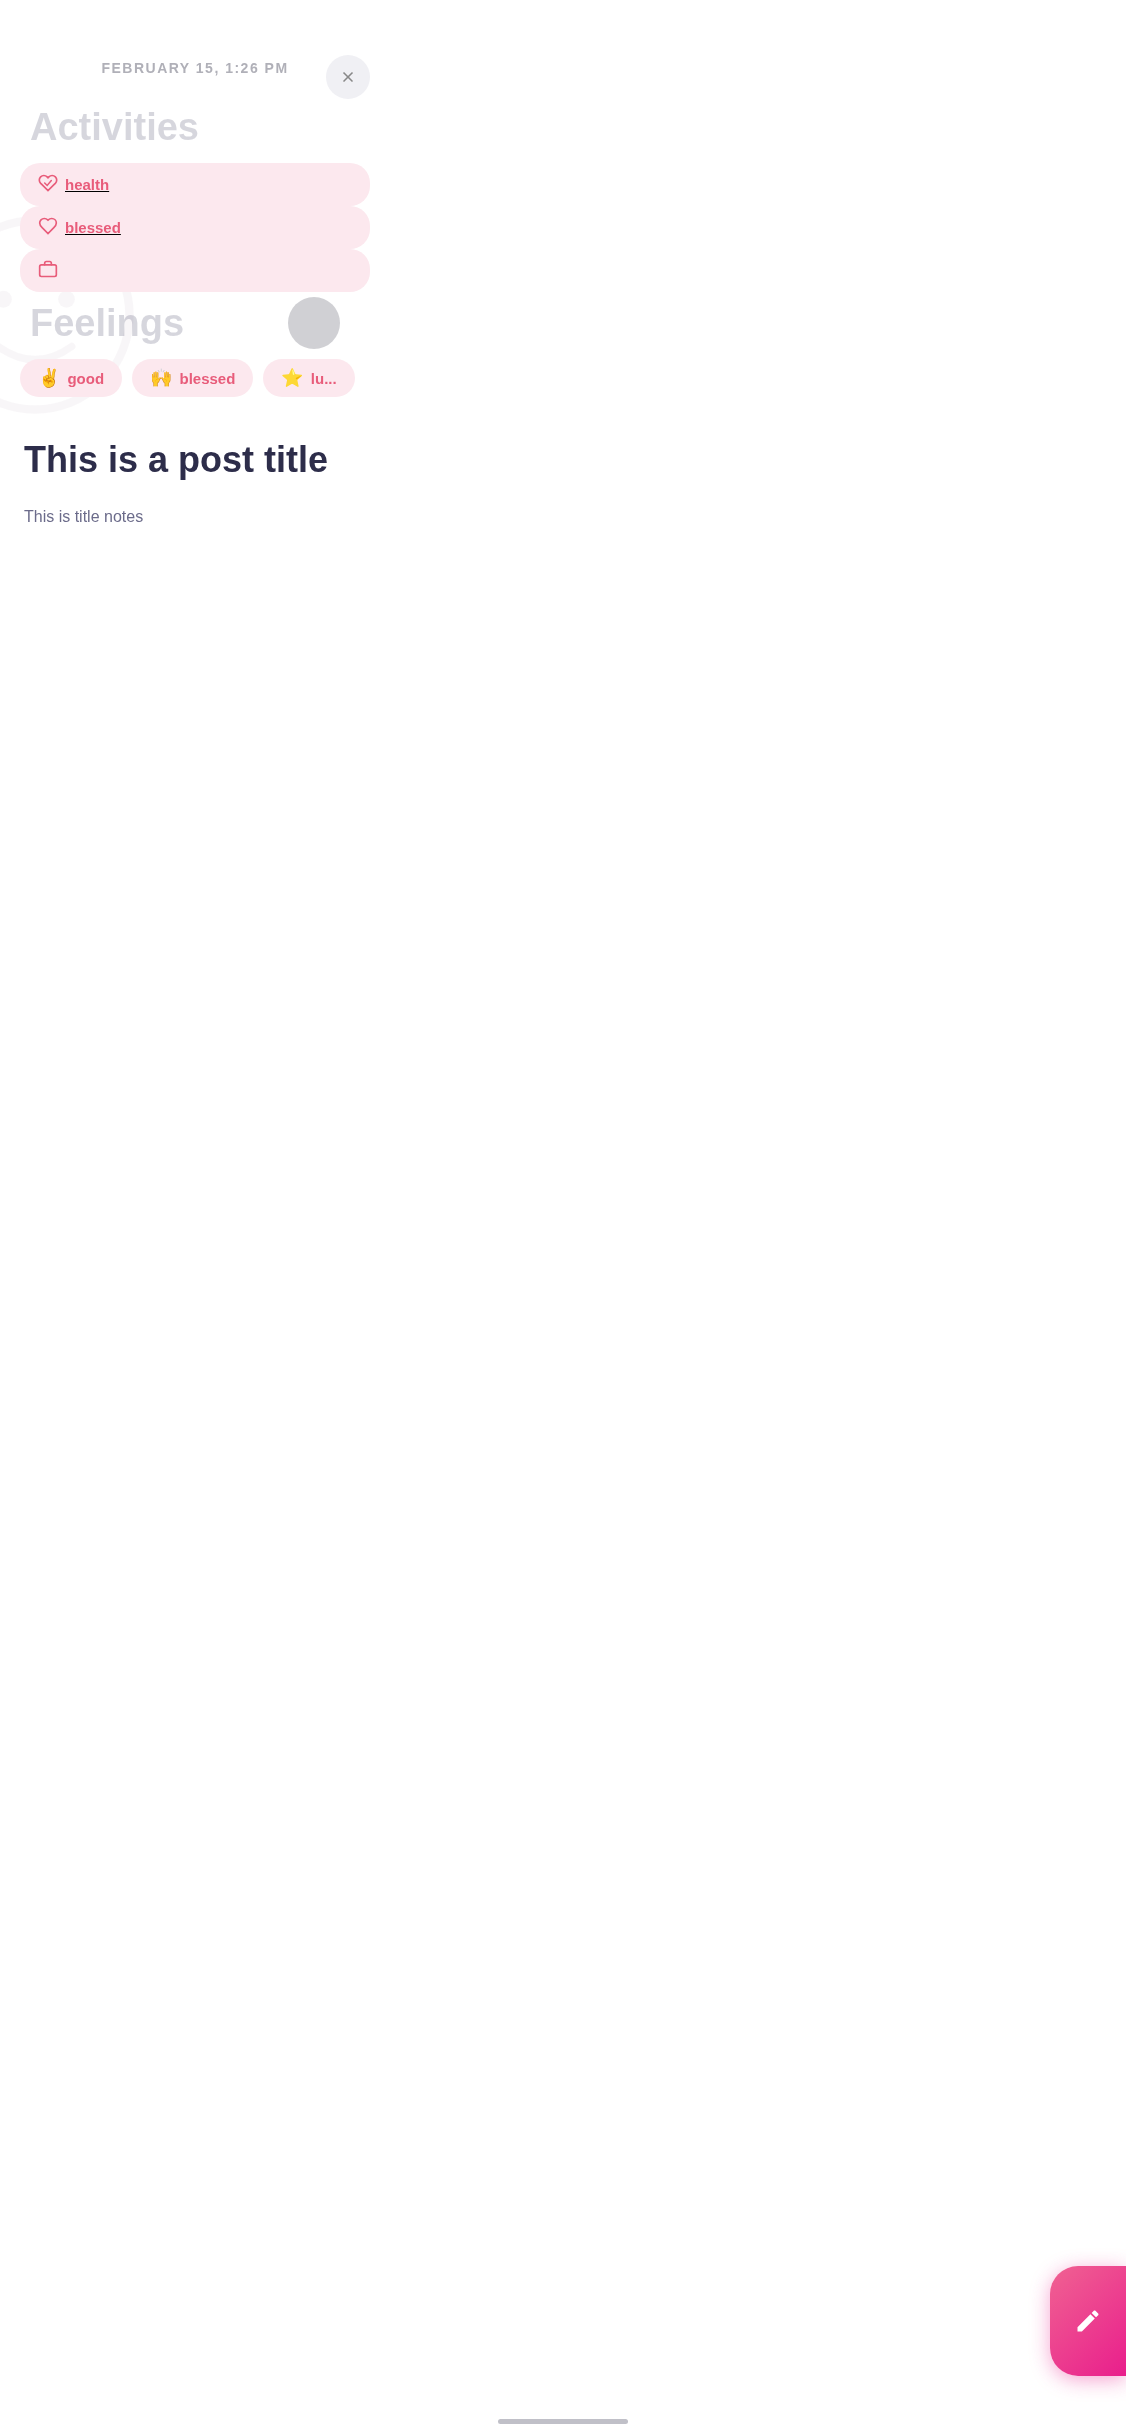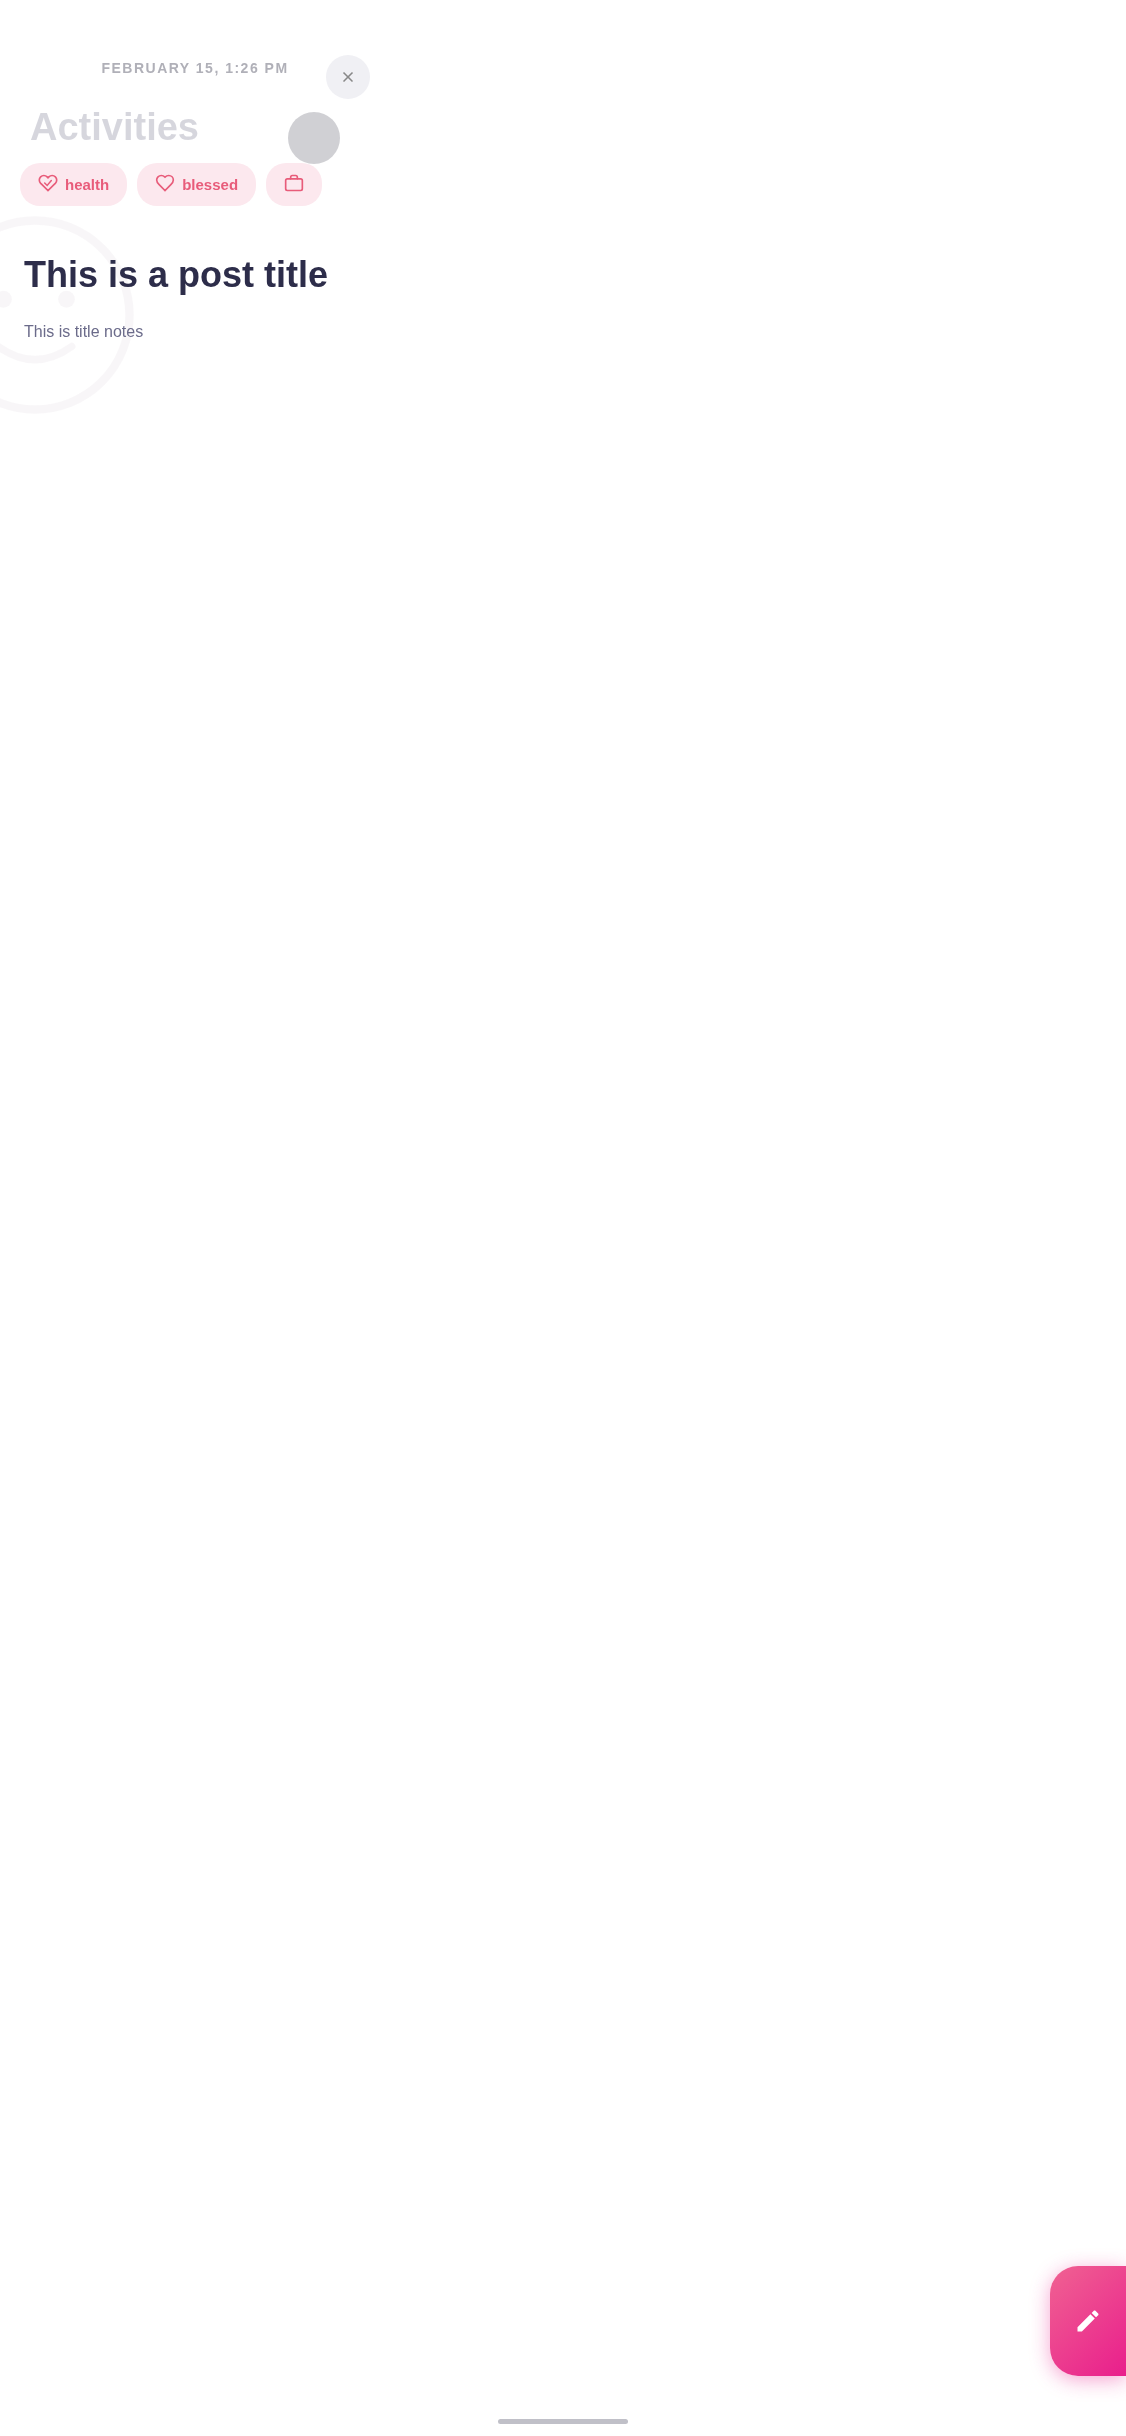--- a/index.html
+++ b/index.html
@@ -72,24 +72,24 @@
       font-size: 38px;
       font-weight: 700;
       color: #3a3a5c;
       opacity: 0.2;
       margin-bottom: 14px;
       padding-left: 10px;
     }
 
     .tags-row {
       display: flex;
-      flex-direction: row;
-      gap: 10px;
+      flex-direction: column;
       overflow: visible;
       margin-bottom: 6px;
+      text-decoration: underline;
     }
 
     .tag-chip {
       display: flex;
       align-items: center;
       gap: 7px;
       background: #fce8ee;
       border-radius: 20px;
       padding: 10px 18px;
       white-space: nowrap;
@@ -253,20 +253,42 @@
           <span class="tag-icon">
             <svg width="20" height="20" viewBox="0 0 24 24" fill="none" stroke="#e85c7a" stroke-width="2" stroke-linecap="round">
               <rect x="2" y="7" width="20" height="14" rx="2" ry="2"></rect>
               <path d="M16 7V5a2 2 0 0 0-2-2h-4a2 2 0 0 0-2 2v2"></path>
             </svg>
           </span>
         </div>
       </div>
     </div>
 
+    <div class="feelings-section">
+      <div style="padding: 0 20px;">
+        <div class="section-title">Feelings</div>
+      </div>
+      <div class="feelings-tags-row">
+
+        <div class="tag-chip">
+          <span class="tag-icon">✌️</span>
+          <span class="tag-label">good</span>
+        </div>
+
+        <div class="tag-chip">
+          <span class="tag-icon">🙌</span>
+          <span class="tag-label">blessed</span>
+        </div>
+
+        <div class="tag-chip">
+          <span class="tag-icon">⭐</span>
+          <span class="tag-label">lu...</span>
+        </div>
+      </div>
+    </div>
 
     <div class="post-content">
       <div class="post-title">This is a post title</div>
       <div class="post-notes">This is title notes</div>
     </div>
 
     <div class="floating-circle"></div>
   </div>
 
   <div class="fab">

